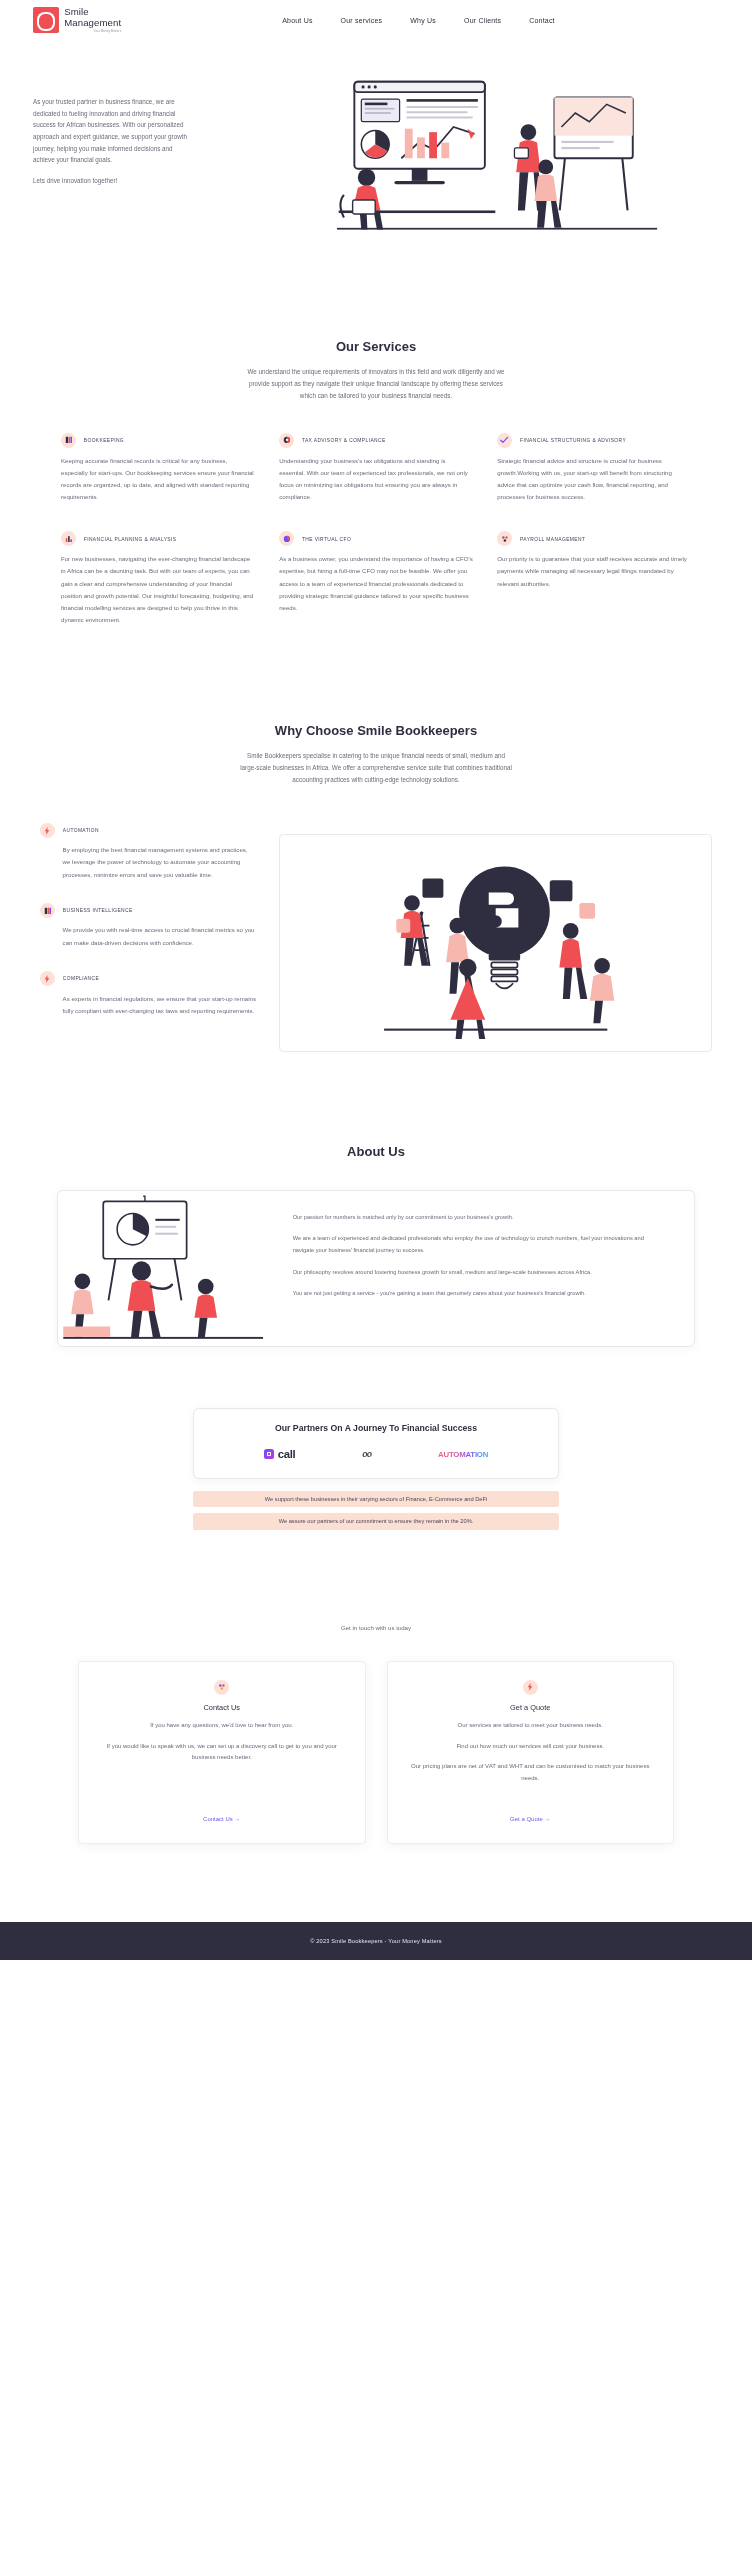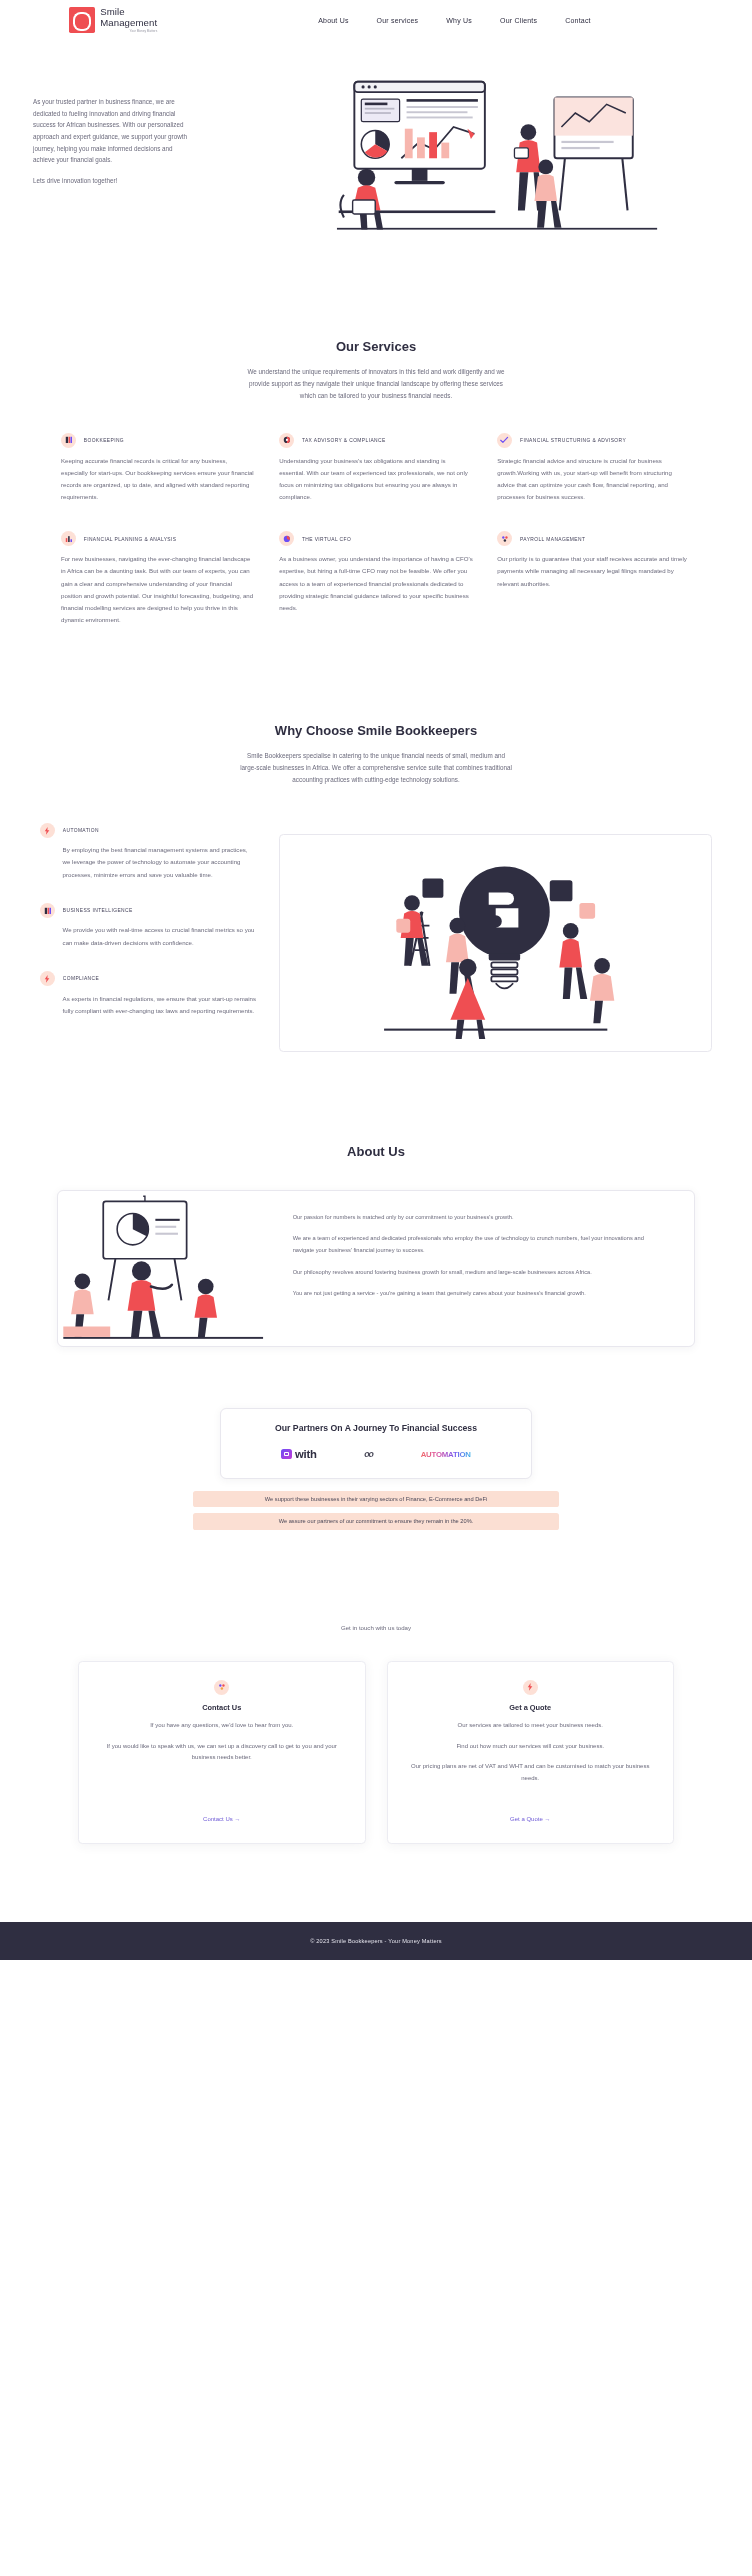--- a/index.html
+++ b/index.html
@@ -12,21 +12,21 @@
   body { width: 752px; overflow-x: hidden; }
 
   
   .site-header {
     height: 40px;
     display: flex;
     align-items: center;
     padding: 0 0 0 33px;
     background: #fff;
   }
-  .brand { display: flex; align-items: flex-start; gap: 5.2px; margin-left: 36px; }
+  .brand { display: flex; align-items: flex-start; gap: 5.2px; }
   .brand-mark {
     width: 26px; height: 26px;
     background: #ef4e52;
     border-radius: 1.7px;
     position: relative;
     flex: 0 0 auto;
   }
   .brand-mark::before,
   .brand-mark::after {
     content: "";
@@ -174,21 +174,21 @@
   }
   .about-art { width: 226px; position: relative; flex: 0 0 auto; overflow: hidden; }
   .about-copy { flex: 1; padding: 21px 30px 21px 8.7px; }
   .about-copy p { font-size: 5.7px; line-height: 2.1; color: #6b6a7c; }
   .about-copy p + p { margin-top: 9.6px; }
 
   
   .partners { padding-top: 61px; }
   .partners-card {
     margin: 0 auto;
-    width: 312px;
+    width: 366px;
     background: #fff;
     border: 0.9px solid #e8e7ee;
     border-radius: 6.1px;
     box-shadow: 0 1.7px 8.7px rgba(47,46,65,.05);
     padding: 14px 17.4px 17.4px 17.4px;
   }
   .partners-title {
     text-align: center;
     font-size: 8.7px;
     font-weight: bold;
@@ -256,21 +256,21 @@
     display: flex;
     flex-direction: column;
     align-items: center;
     min-height: 183px;
   }
   .cta-ic {
     width: 15px; height: 15px; border-radius: 50%; background: #fde0d6;
     display: flex; align-items: center; justify-content: center;
   }
   .cta-title {
-    margin-top: 7.8px; font-size: 7.4px; font-weight: bold; color: #2f2e41;
+    margin-top: 7.8px; font-size: 7.4px; font-weight: normal; color: #2f2e41;
   }
   .cta-text {
     margin-top: 8.7px; text-align: center; font-size: 6px; line-height: 1.95; color: #6b6a7c;
   }
   .cta-text + .cta-text { margin-top: 8.7px; }
   .cta-link {
     margin-top: auto; padding-top: 14px;
     font-size: 6px; color: #6f5bd6; text-decoration: none;
   }
 
@@ -606,21 +606,21 @@
     </div>
   </div>
 </section>
 
 <section class="partners">
   <div class="partners-card">
     <h3 class="partners-title">Our Partners On A Journey To Financial Success</h3>
     <div class="partners-logos">
       <div class="logo-lint">
         <span class="logo-lint-mark"></span>
-        <span class="logo-lint-text">with</span>
+        <span class="logo-lint-text">call</span>
       </div>
       <div class="logo-oo">oo</div>
       <div class="logo-printpeers">AUTOMATION</div>
     </div>
   </div>
   <div style="width:366px;margin:0 auto;">
     <div class="partner-note">We support these businesses in their varying sectors of Finance, E-Commerce and DeFi</div>
     <div class="partner-note">We assure our partners of our commitment to ensure they remain in the 20%.</div>
   </div>
 </section>

